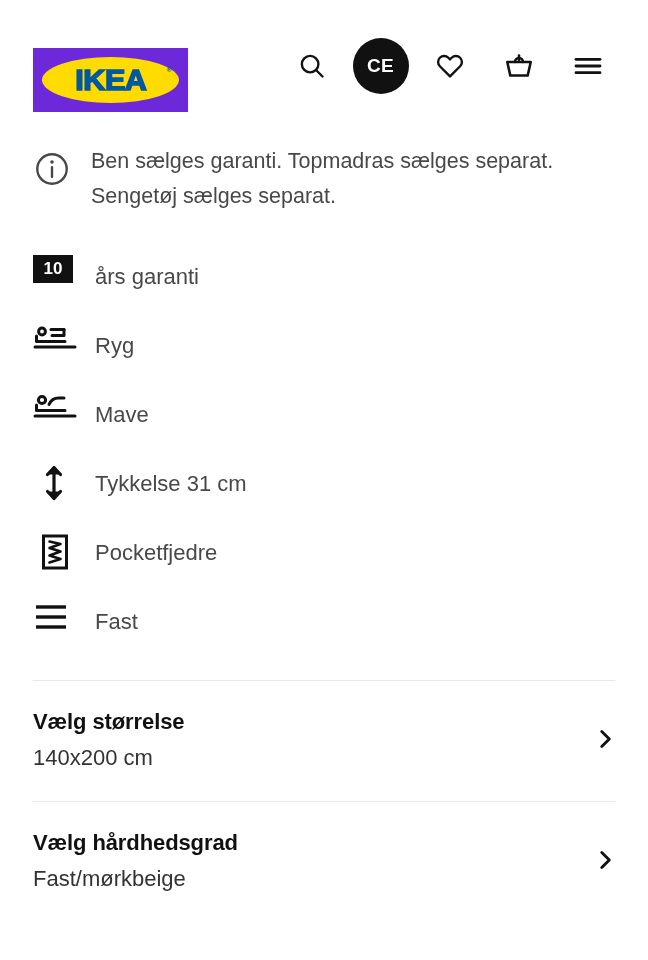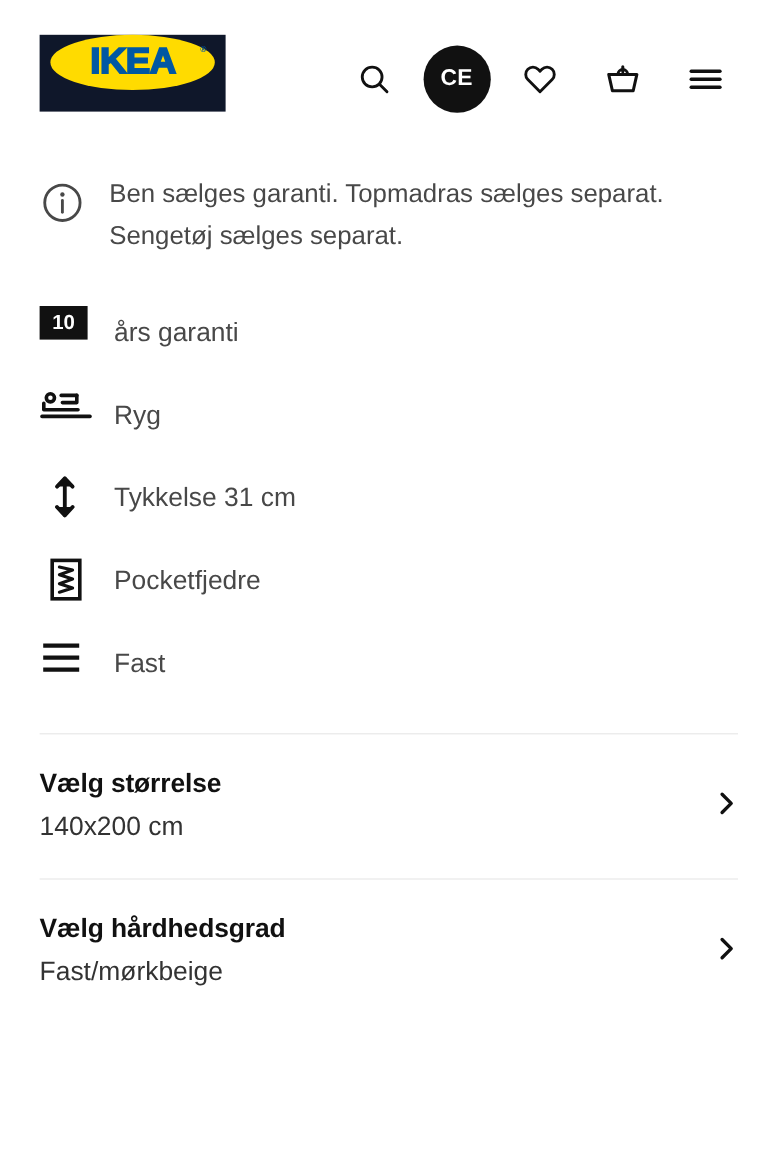--- a/index.html
+++ b/index.html
@@ -17,25 +17,26 @@
 
   
   .header {
     position: relative;
     height: 122px;
     box-sizing: border-box;
   }
   .logo {
     position: absolute;
     left: 33px;
-    top: 29px;
+    top: 48px;
     width: 155px;
     height: 64px;
-    background: #0f172a;
-    display: flex;
+    background: #6d28d9;
+    display: flex;
+    align-items: center;
     justify-content: center;
   }
   .logo-ellipse {
     width: 137px;
     height: 46px;
     background: #ffdb00;
     border-radius: 50%;
     display: flex;
     align-items: center;
     justify-content: center;
@@ -253,20 +254,31 @@
         <circle cx="9" cy="7.5" r="3.4"></circle>
         <path d="M18 5.5h13"></path>
         <path d="M31 5.5v6H19"></path>
         <path d="M3.5 12v5.5h28.5"></path>
         <path d="M2 23h40"></path>
       </svg>
     </div>
     <div class="feature-label">Ryg</div>
   </div>
 
+  <div class="feature-row">
+    <div class="feature-icon">
+      <svg width="44" height="30" viewBox="0 0 44 30" fill="none" stroke="#111111" stroke-width="3" stroke-linecap="round" stroke-linejoin="round">
+        <circle cx="9" cy="7" r="3.6"></circle>
+        <path d="M16 11.5c2-4.5 6-6.5 9.5-6.5H31"></path>
+        <path d="M3.5 12v5.5h28.5"></path>
+        <path d="M2 23h40"></path>
+      </svg>
+    </div>
+    <div class="feature-label">Mave</div>
+  </div>
 
   <div class="feature-row">
     <div class="feature-icon">
       <svg width="44" height="42" viewBox="0 0 44 42" fill="none" stroke="#111111" stroke-width="3.2" stroke-linecap="round" stroke-linejoin="round">
         <line x1="21" y1="6" x2="21" y2="36"></line>
         <polyline points="14.5,12.5 21,5.5 27.5,12.5" fill="#111111"></polyline>
         <polyline points="14.5,29.5 21,36.5 27.5,29.5" fill="#111111"></polyline>
       </svg>
     </div>
     <div class="feature-label">Tykkelse 31 cm</div>

